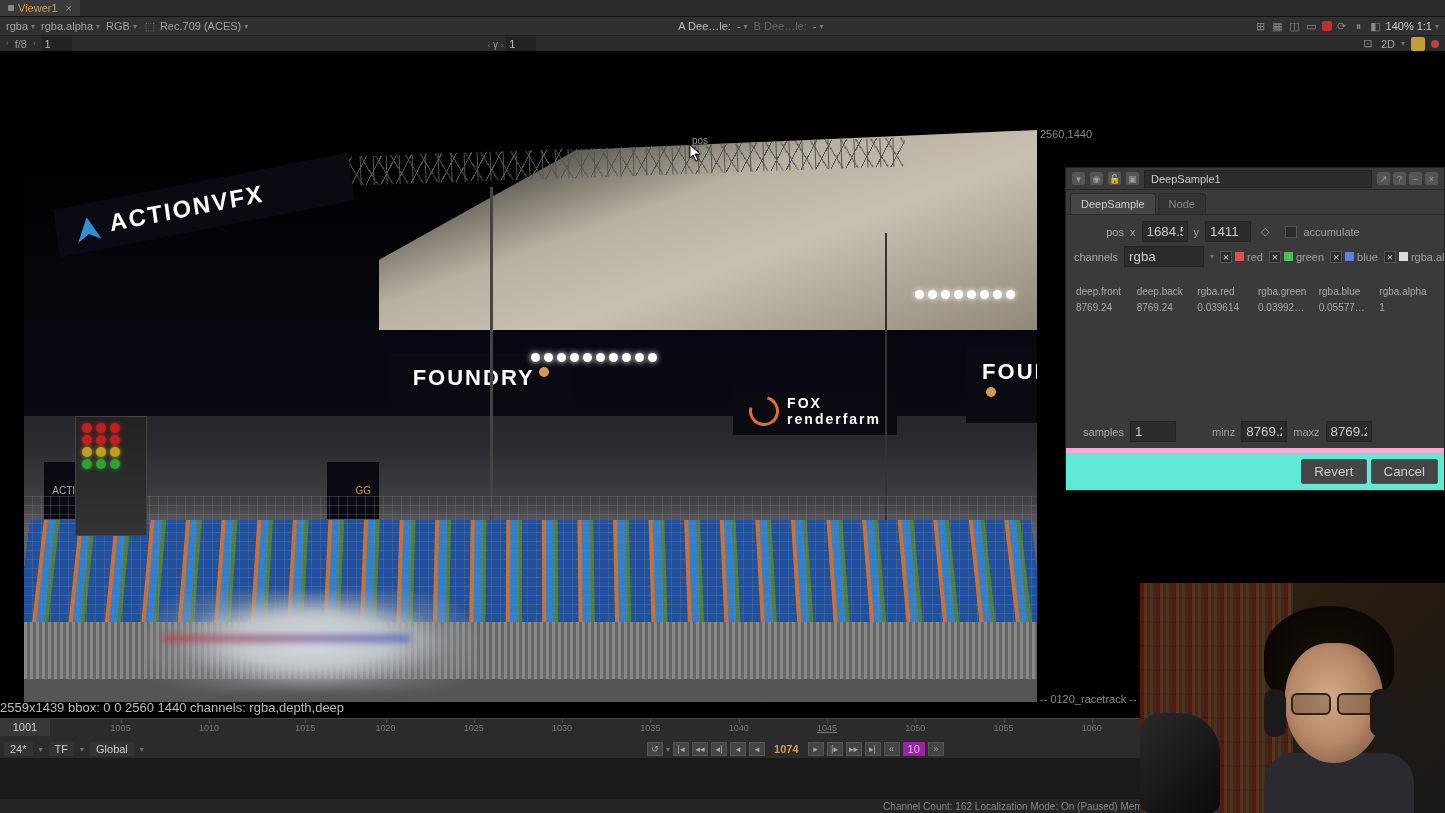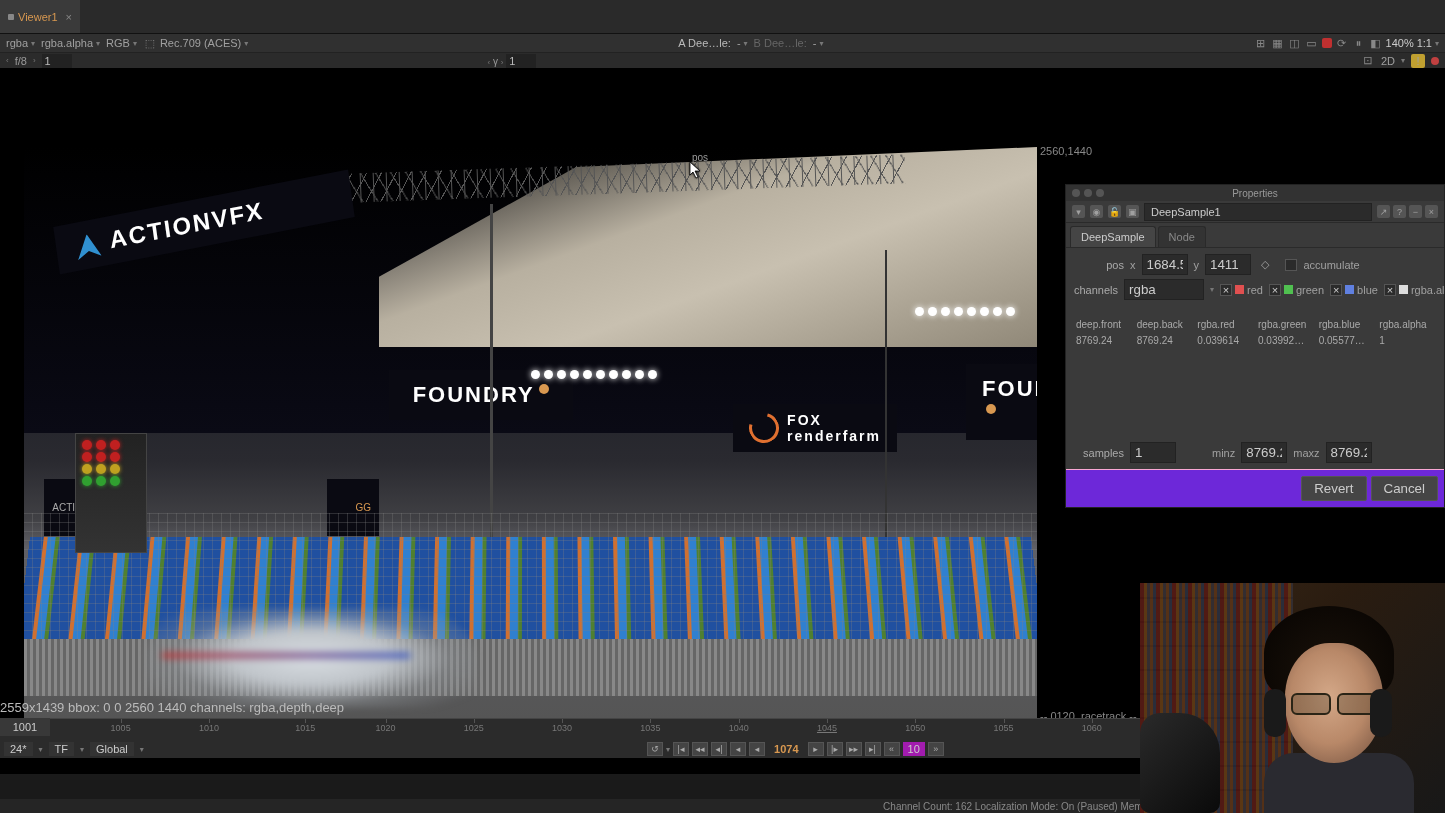--- a/index.html
+++ b/index.html
@@ -1,19 +1,19 @@
 <!DOCTYPE html>
 <html><head>
 <meta charset="utf-8">
 <style>
 * { margin:0; padding:0; box-sizing:border-box; font-family:Arial,Helvetica,sans-serif; }
 body { width:1445px; height:813px; background:#1a1a1a; color:#a0a0a0; font-size:11px; overflow:hidden; position:relative; }
 
 
-.tab-bar { height:34px; background:#2a2a2a; display:flex; align-items:center; border-bottom:1px solid #111; }
+.tab-bar { height:17px; background:#2a2a2a; display:flex; align-items:center; border-bottom:1px solid #111; }
 .tab { background:#3a3a3a; padding:2px 8px; color:#d89850; display:flex; align-items:center; gap:4px; height:100%; }
 .tab-dot { width:6px; height:6px; background:#888; border-radius:1px; }
 .tab-close { color:#888; margin-left:4px; }
 
 
 .toolbar { height:18px; background:#303030; display:flex; align-items:center; padding:0 6px; gap:6px; font-size:11px; }
 .tb-item { color:#bbb; display:flex; align-items:center; gap:3px; }
 .tb-dim { color:#666; }
 .tb-combo { display:flex; align-items:center; gap:3px; }
 .chevron { font-size:8px; color:#777; }
@@ -97,21 +97,21 @@
 .chip { display:flex; align-items:center; gap:3px; }
 .sw { width:9px; height:9px; }
 .sw.red { background:#e05050; }
 .sw.green { background:#50c050; }
 .sw.blue { background:#6080e0; }
 .sw.white { background:#ddd; }
 .sample-table { margin-top:12px; }
 .st-head { display:flex; gap:2px; padding:3px 0; }
 .st-head > span, .st-row > span { flex:1; text-align:left; color:#aaa; font-size:10px; padding:0 2px; }
 .st-row { display:flex; gap:2px; padding:2px 0; color:#ccc; }
-.props-footer { margin-top:auto; display:flex; gap:4px; padding:6px; justify-content:flex-end; border-top:1px solid #f9a8d4; background:#6d28d9; }
+.props-footer { margin-top:auto; display:flex; gap:4px; padding:6px; justify-content:flex-end; border-top:5px solid #f9a8d4; background:#5eead4; }
 .btn { background:#454545; border:1px solid #555; color:#ccc; padding:4px 12px; border-radius:2px; }
 
 
 .info-bar { position:absolute; top:697px; left:0; right:0; height:18px; display:flex; align-items:flex-end; padding:0 0; font-size:13px; color:#bbb; }
 .info-bar .right { margin-left:auto; }
 
 
 .timeline-row { position:absolute; top:718px; left:0; right:0; height:40px; background:#2b2b2b; display:flex; align-items:flex-start; }
 .tl-start { width:50px; height:18px; background:#383838; display:flex; align-items:center; justify-content:center; color:#ccc; font-size:11px; }
 .tl-track { flex:1; position:relative; height:40px; }
@@ -300,28 +300,20 @@
   <div class="pos-label">pos</div>
   <div class="cursor">
     <svg width="14" height="18" viewBox="0 0 14 18">
         <path d="M1 1 L1 14 L4 11 L7 17 L9 16 L6 10 L11 10 Z" fill="#fff" stroke="#000" stroke-width="0.8"></path>
       </svg>
   </div>
   <div class="res-label">2560,1440</div>
   <div class="clip-label">-- 0120_racetrack --</div>
 
   <div class="props">
-    <div class="props-title">
-      <div class="wdots">
-          <span></span>
-          <span></span>
-          <span></span>
-        </div>
-      <span>Properties</span>
-    </div>
     <div class="props-header">
       <span class="hicon">▾</span>
       <span class="hicon">◉</span>
       <span class="hicon">🔓</span>
       <span class="hicon">▣</span>
       <span class="node-name">DeepSample1</span>
       <div class="rbtns">
         <span class="hicon">↗</span>
         <span class="hicon">?</span>
         <span class="hicon">−</span>

